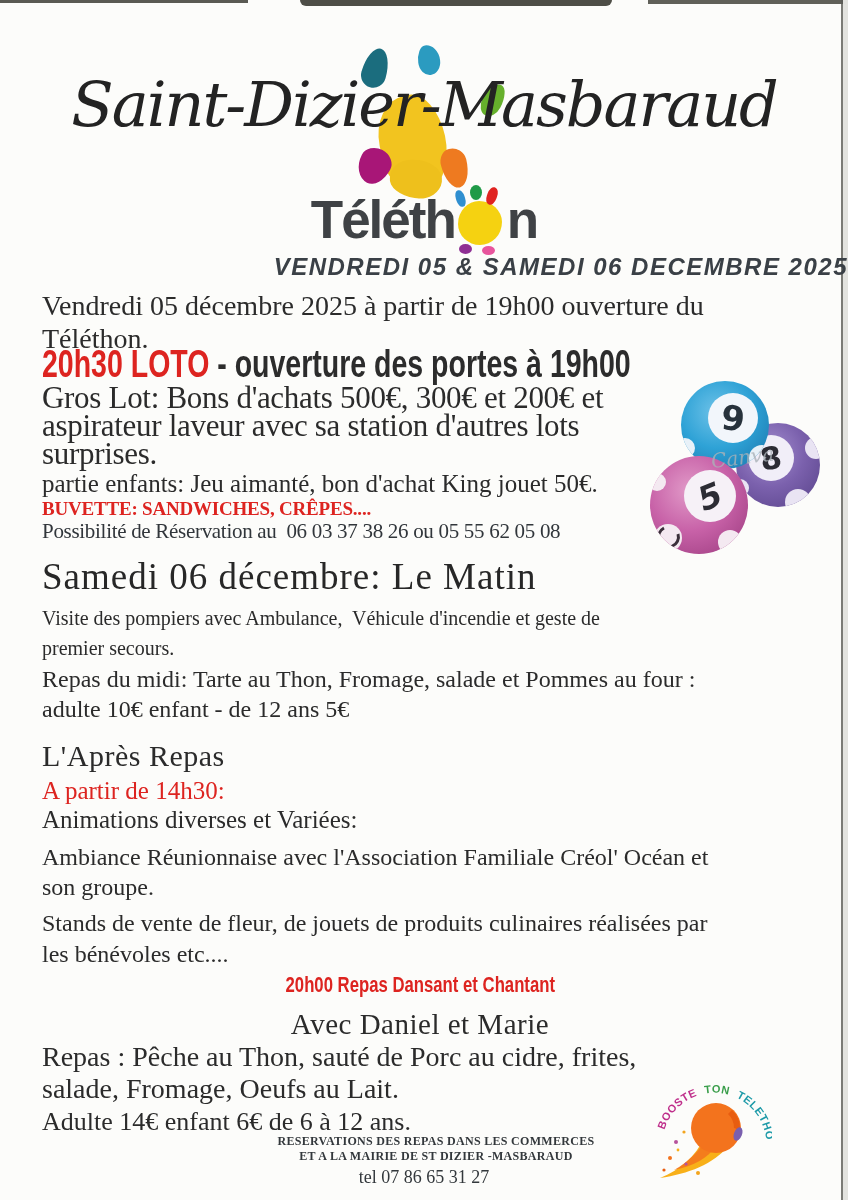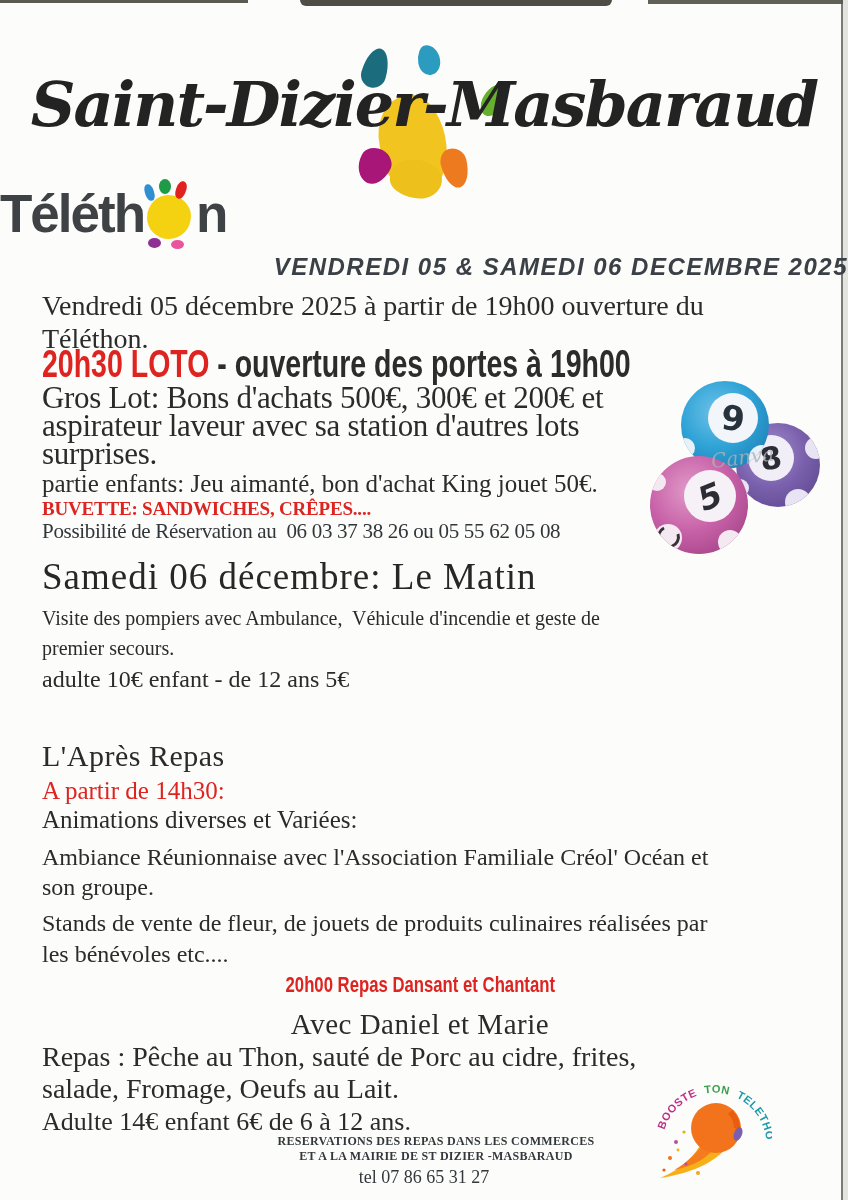--- a/index.html
+++ b/index.html
@@ -14,42 +14,42 @@
   
   .scan-top1{left:0;top:0;width:248px;height:3px;background:#3d3d35;opacity:.85;}
   .scan-top2{left:300px;top:0;width:312px;height:6px;background:#3b3b33;border-radius:0 0 8px 8px;opacity:.9;}
   .scan-top3{left:648px;top:0;width:200px;height:4px;background:#44443c;opacity:.85;}
   .scan-right-line{left:841px;top:0;width:2px;height:1200px;background:#5a5a55;opacity:.8;}
   .scan-right-band{left:843px;top:0;width:5px;height:1200px;background:#e3e3df;}
   
   .commune{
     left:0; top:74px; width:848px; text-align:center; z-index:3;
     font-family:"DejaVu Serif","Liberation Serif",serif;
-    font-style:italic; font-weight:bold; font-size:62px; letter-spacing:-2px;
+    font-style:italic; font-weight:normal; font-size:62px; letter-spacing:-2px;
     color:#232323; line-height:1;
   }
   
   .sun{left:350px; top:40px; width:170px; height:175px; z-index:1;}
   .sun-blob{position:absolute;left:30px;top:55px;width:66px;height:98px;background:#f2c41f;
     border-radius:55% 45% 50% 50% / 48% 52% 55% 45%; transform:rotate(-12deg);}
   .sun-blob2{position:absolute;left:40px;top:120px;width:52px;height:38px;background:#eec01c;
     border-radius:50% 50% 45% 55% / 50% 50% 55% 45%; transform:rotate(8deg);}
   .ray{position:absolute;}
   .ray-teal{left:13px;top:8px;width:25px;height:40px;background:#1b6d7e;
     border-radius:50% 50% 50% 50% / 68% 68% 32% 32%; transform:rotate(16deg);}
   .ray-blue{left:68px;top:5px;width:22px;height:30px;background:#2b9bc0;
     border-radius:40% 60% 50% 50% / 55% 55% 45% 45%; transform:rotate(-7deg);}
   .ray-green{left:133px;top:43px;width:20px;height:34px;background:#66b02c;
     border-radius:55% 45% 50% 50% / 60% 60% 40% 40%; transform:rotate(27deg);}
   .ray-magenta{left:8px;top:108px;width:32px;height:36px;background:#a81677;
     border-radius:50% 50% 45% 55% / 38% 38% 62% 62%; transform:rotate(28deg);}
   .ray-orange{left:92px;top:108px;width:26px;height:40px;background:#ee7a20;
     border-radius:45% 55% 50% 50% / 35% 35% 65% 65%; transform:rotate(-14deg);}
   
-  .telethon{left:0; top:184px; width:848px; display:flex; justify-content:flex-start; align-items:flex-end; z-index:3;}
+  .telethon{left:0; top:190px; width:848px; display:flex; justify-content:center; align-items:flex-end; z-index:3;}
   .telethon .word{font-family:"Liberation Sans","DejaVu Sans",sans-serif; font-weight:bold;
     font-size:53px; line-height:1; letter-spacing:-2px; color:#3f4245;}
   .tele-o{position:relative; width:48px; height:56px; margin:0 2px;}
   .tele-o-blob{position:absolute; left:1px; bottom:1px; width:44px; height:44px; background:#f5d211;
     border-radius:48% 52% 50% 50% / 52% 48% 52% 48%;}
   .tele-dot{position:absolute; border-radius:50%;}
   .dot-blue{left:-1px; top:0; width:9px; height:17px; background:#2f8fd0; transform:rotate(-18deg); border-radius:45%;}
   .dot-green{left:13px; top:-5px; width:12px; height:15px; background:#1f9a47;}
   .dot-red{left:30px; top:-3px; width:10px; height:18px; background:#e02320; transform:rotate(20deg); border-radius:45%;}
   .dot-purple{left:2px; bottom:-8px; width:13px; height:10px; background:#8e2f94;}
@@ -209,20 +209,21 @@
 
     <text x="72" y="98" font-family="DejaVu Serif, serif" font-style="italic" font-size="20" fill="#aab2b8" opacity="0.8" transform="rotate(-7 72 98)">Canva</text>
   </svg>
 
   <div class="abs samedi-h line">Samedi 06 décembre: Le Matin</div>
   <div class="abs pompiers">
     <div class="line">Visite des pompiers avec Ambulance,  Véhicule d'incendie et geste de</div>
     <div class="line">premier secours.</div>
   </div>
   <div class="abs repasmidi">
+    <div class="line">Repas du midi: Tarte au Thon, Fromage, salade et Pommes au four :</div>
     <div class="line">adulte 10€ enfant - de 12 ans 5€</div>
   </div>
 
   <div class="abs apres-h line">L'Après Repas</div>
   <div class="abs horaire red line">A partir de 14h30:</div>
   <div class="abs animations line">Animations diverses et Variées:</div>
   <div class="abs ambiance">
     <div class="line">Ambiance Réunionnaise avec l'Association Familiale Créol' Océan et</div>
     <div class="line">son groupe.</div>
   </div>

